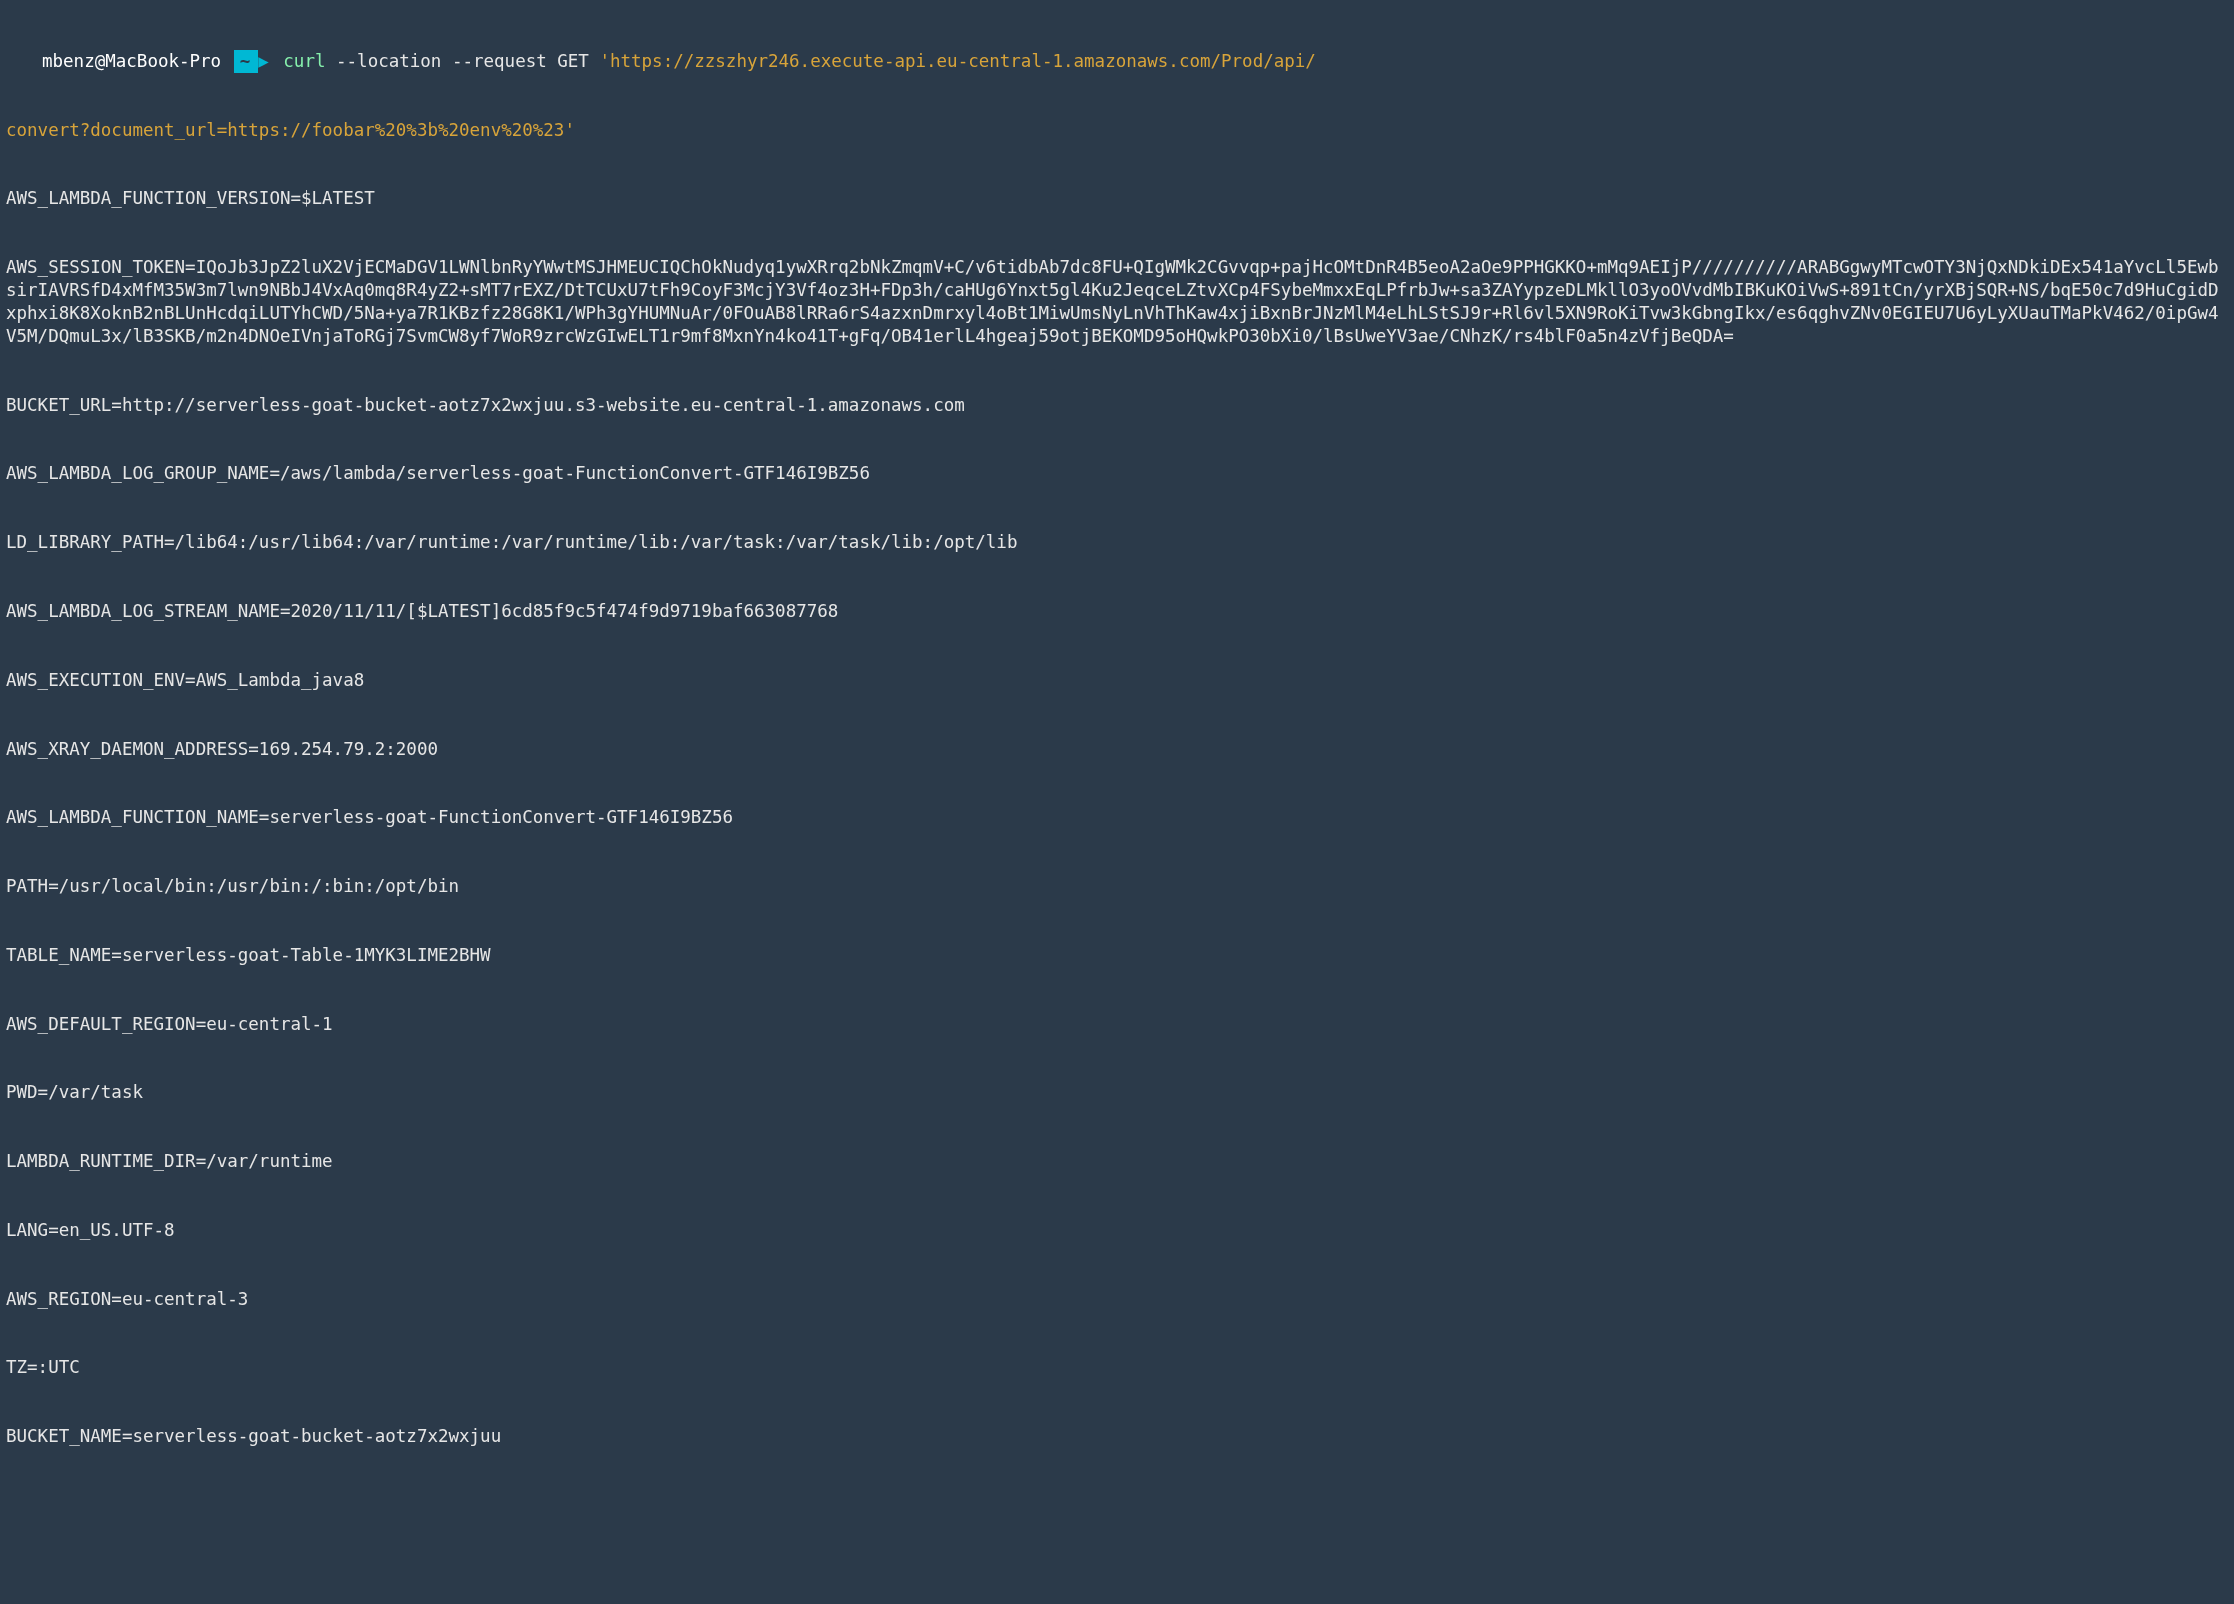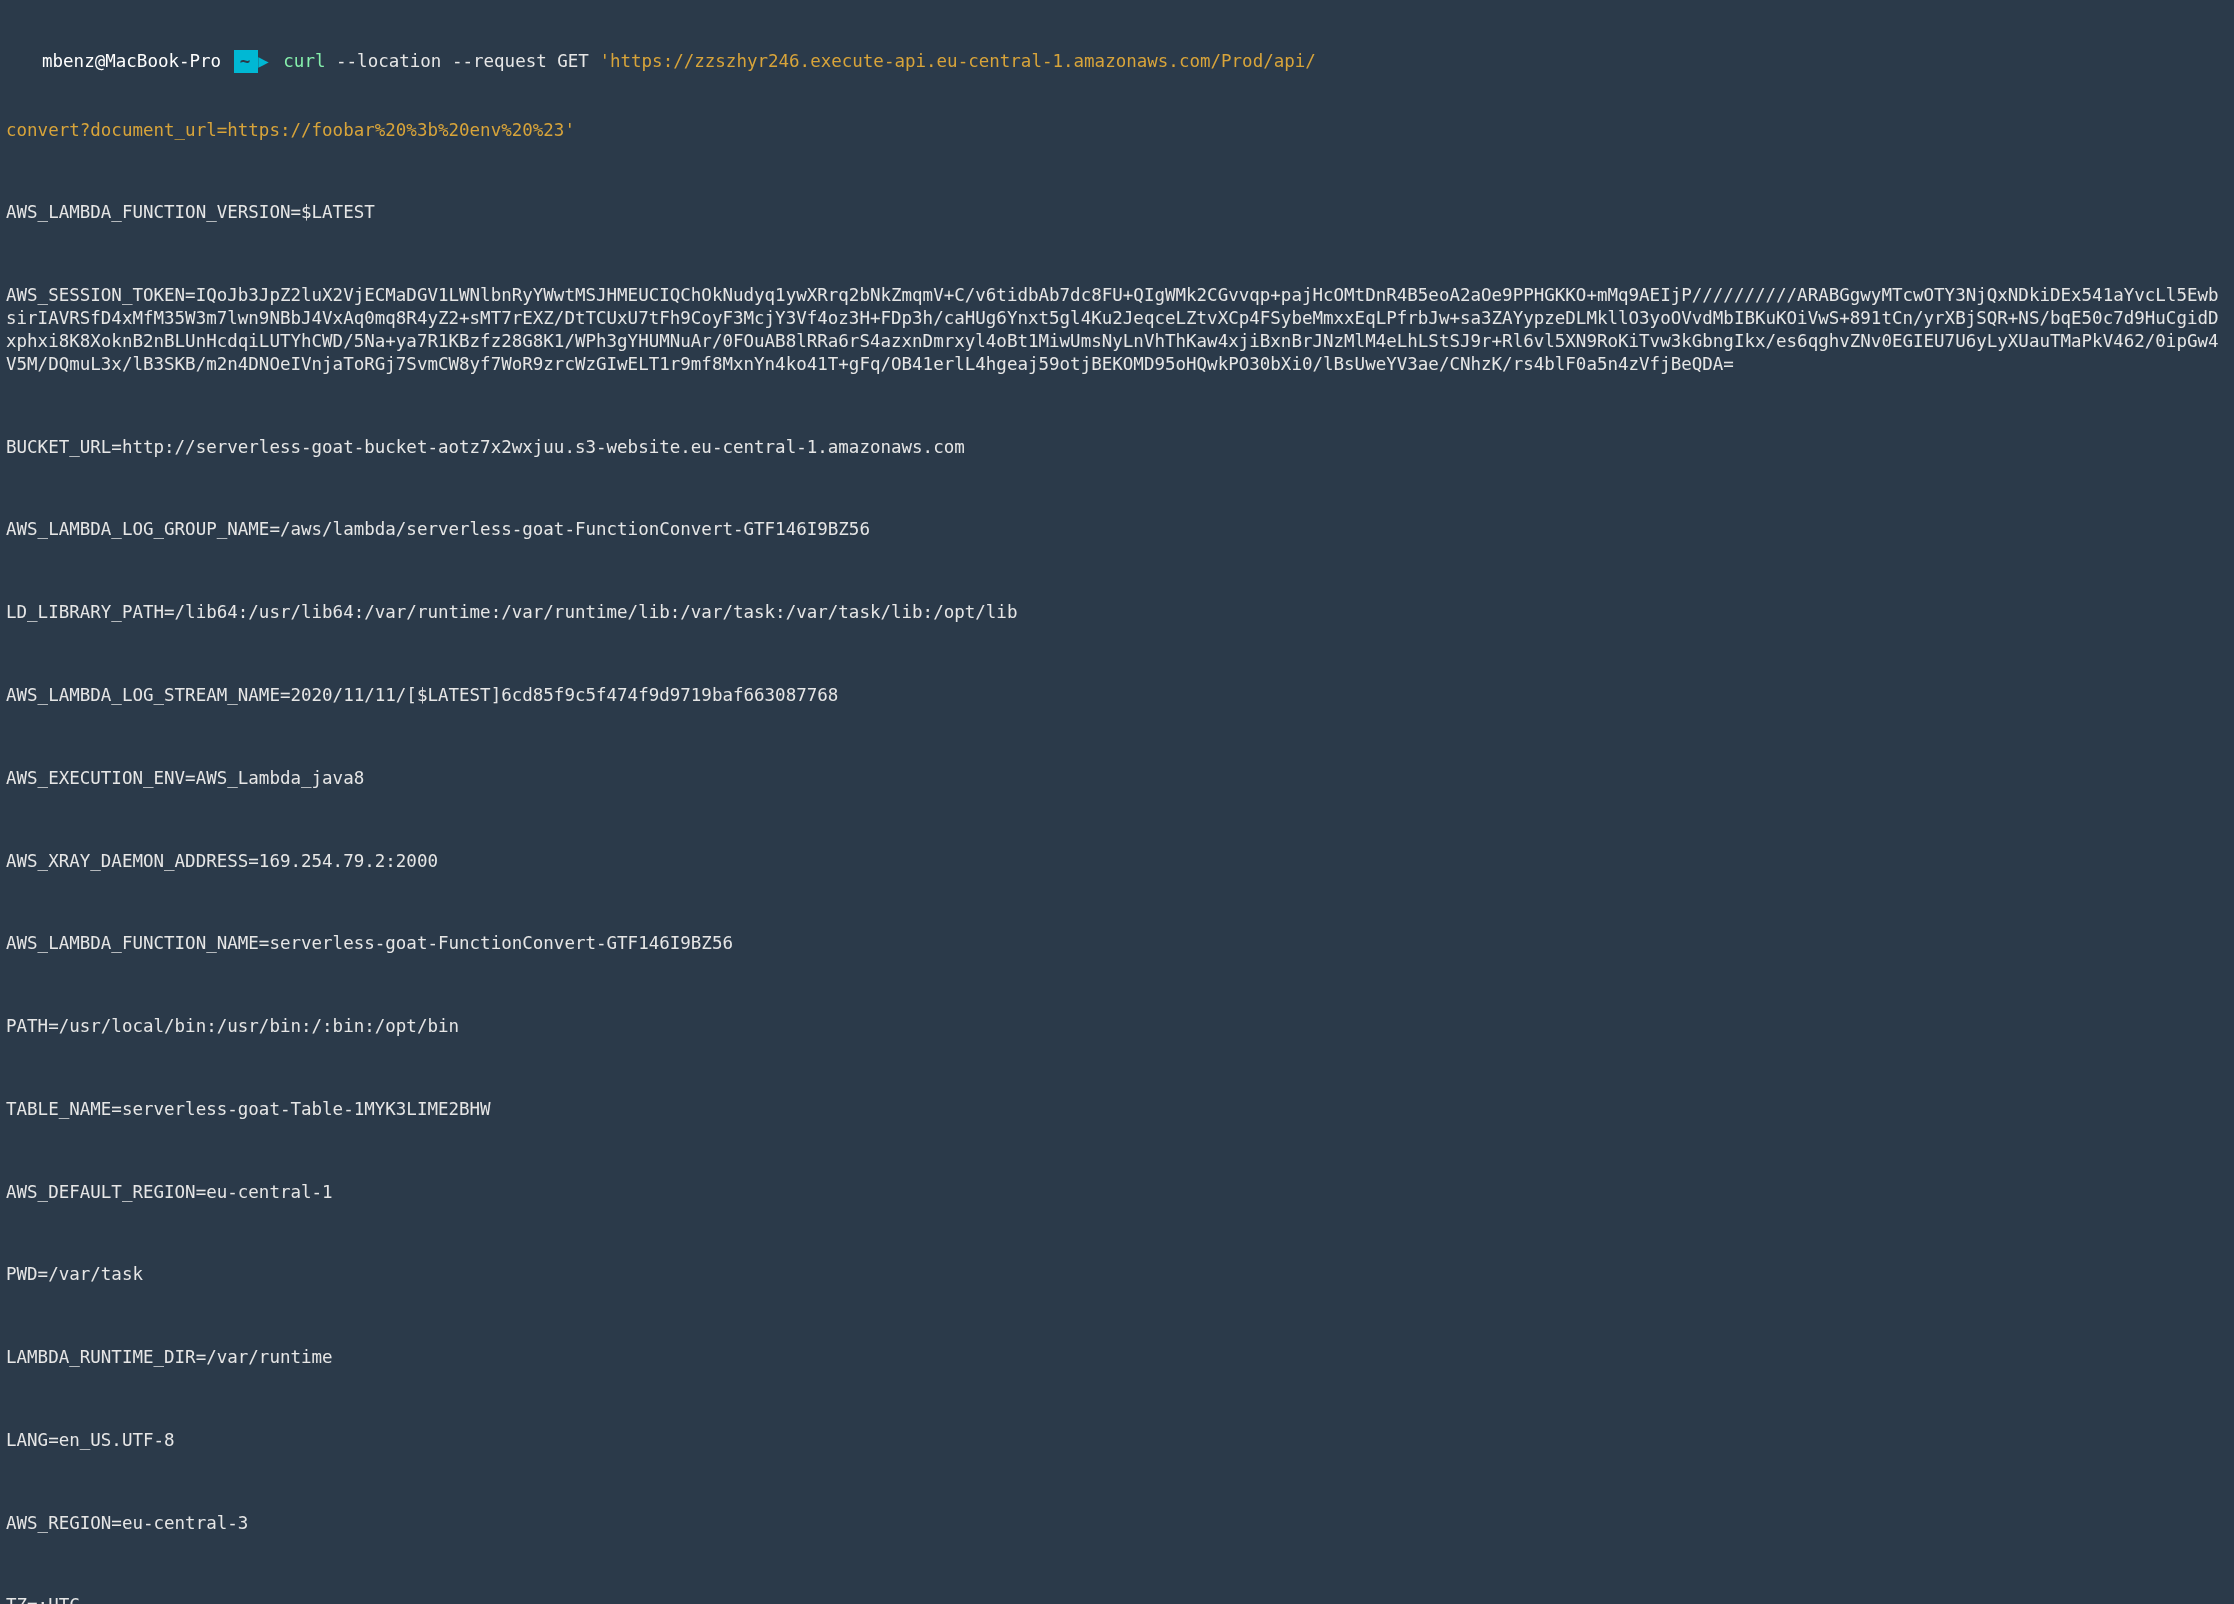--- a/index.html
+++ b/index.html
@@ -27,21 +27,21 @@
   }
   .prompt-arrow-tail {
     display: inline-block;
     color: #00b8d4;
     margin-right: 4px;
   }
   .prompt-tilde { color: #2b3a4a; font-weight: bold;}
   .cmd-base { color: #86efac; }
   .cmd-rest { color: #e6e6e6; margin-top: 48px; }
   .cmd-url  { color: #d8a43a; }
-  .output { color: #e6e6e6; margin-top: 14px; }
+  .output { color: #e6e6e6; }
   .line { display: block; }
   .kv { display: inline; }
   .redact {
     display: inline-block;
     background: #ff1f00;
     height: 1.0em;
     vertical-align: -0.12em;
   }
   .w1 { width: 420px; }
 </style>
@@ -61,20 +61,21 @@
   <span class="line output">AWS_XRAY_DAEMON_ADDRESS=169.254.79.2:2000</span>
   <span class="line output">AWS_LAMBDA_FUNCTION_NAME=serverless-goat-FunctionConvert-GTF146I9BZ56</span>
   <span class="line output">PATH=/usr/local/bin:/usr/bin:/:bin:/opt/bin</span>
   <span class="line output">TABLE_NAME=serverless-goat-Table-1MYK3LIME2BHW</span>
   <span class="line output">AWS_DEFAULT_REGION=eu-central-1</span>
   <span class="line output">PWD=/var/task</span>
   <span class="line output">LAMBDA_RUNTIME_DIR=/var/runtime</span>
   <span class="line output">LANG=en_US.UTF-8</span>
   <span class="line output">AWS_REGION=eu-central-3</span>
   <span class="line output">TZ=:UTC</span>
+  <span class="line output">BUCKET_NAME=serverless-goat-bucket-aotz7x2wxjuu</span>
   
   
   
   
   
   
   
   
   
   

